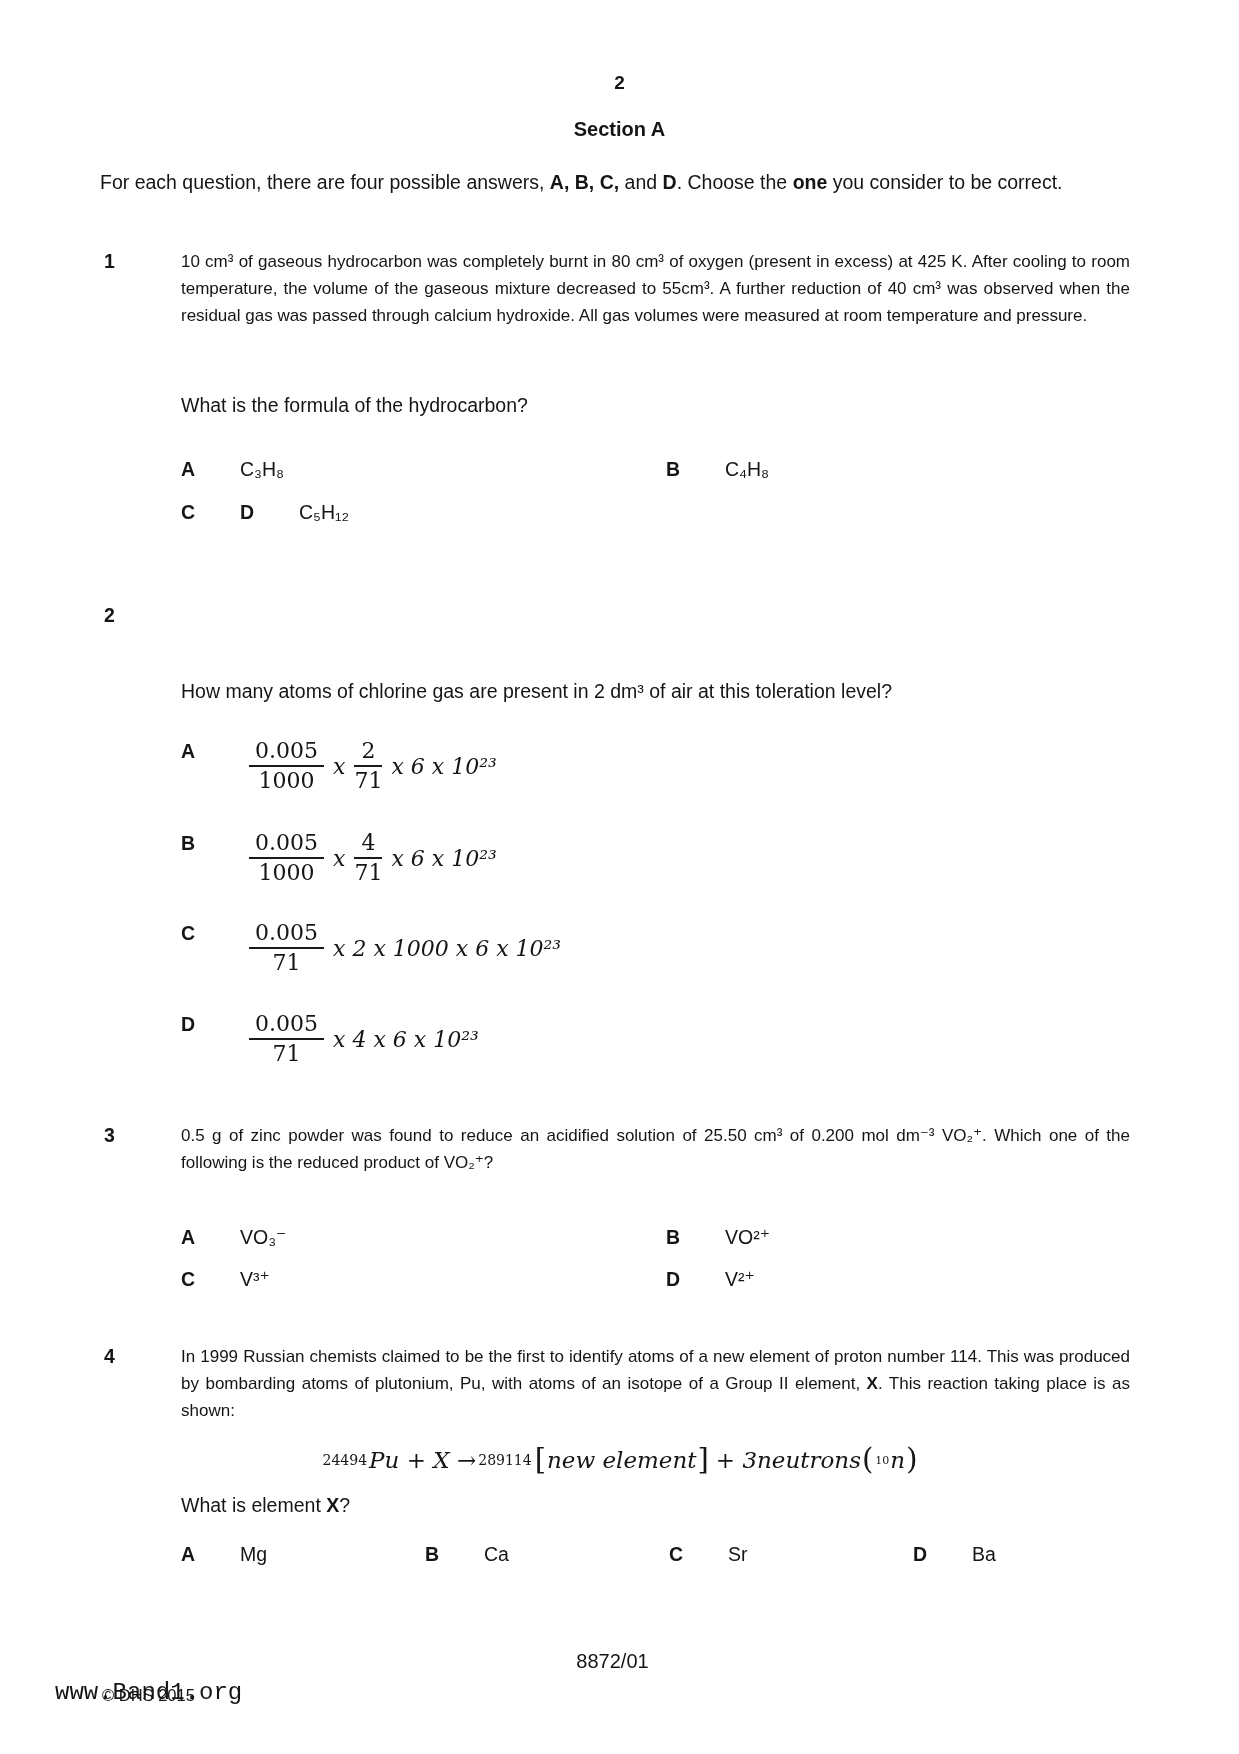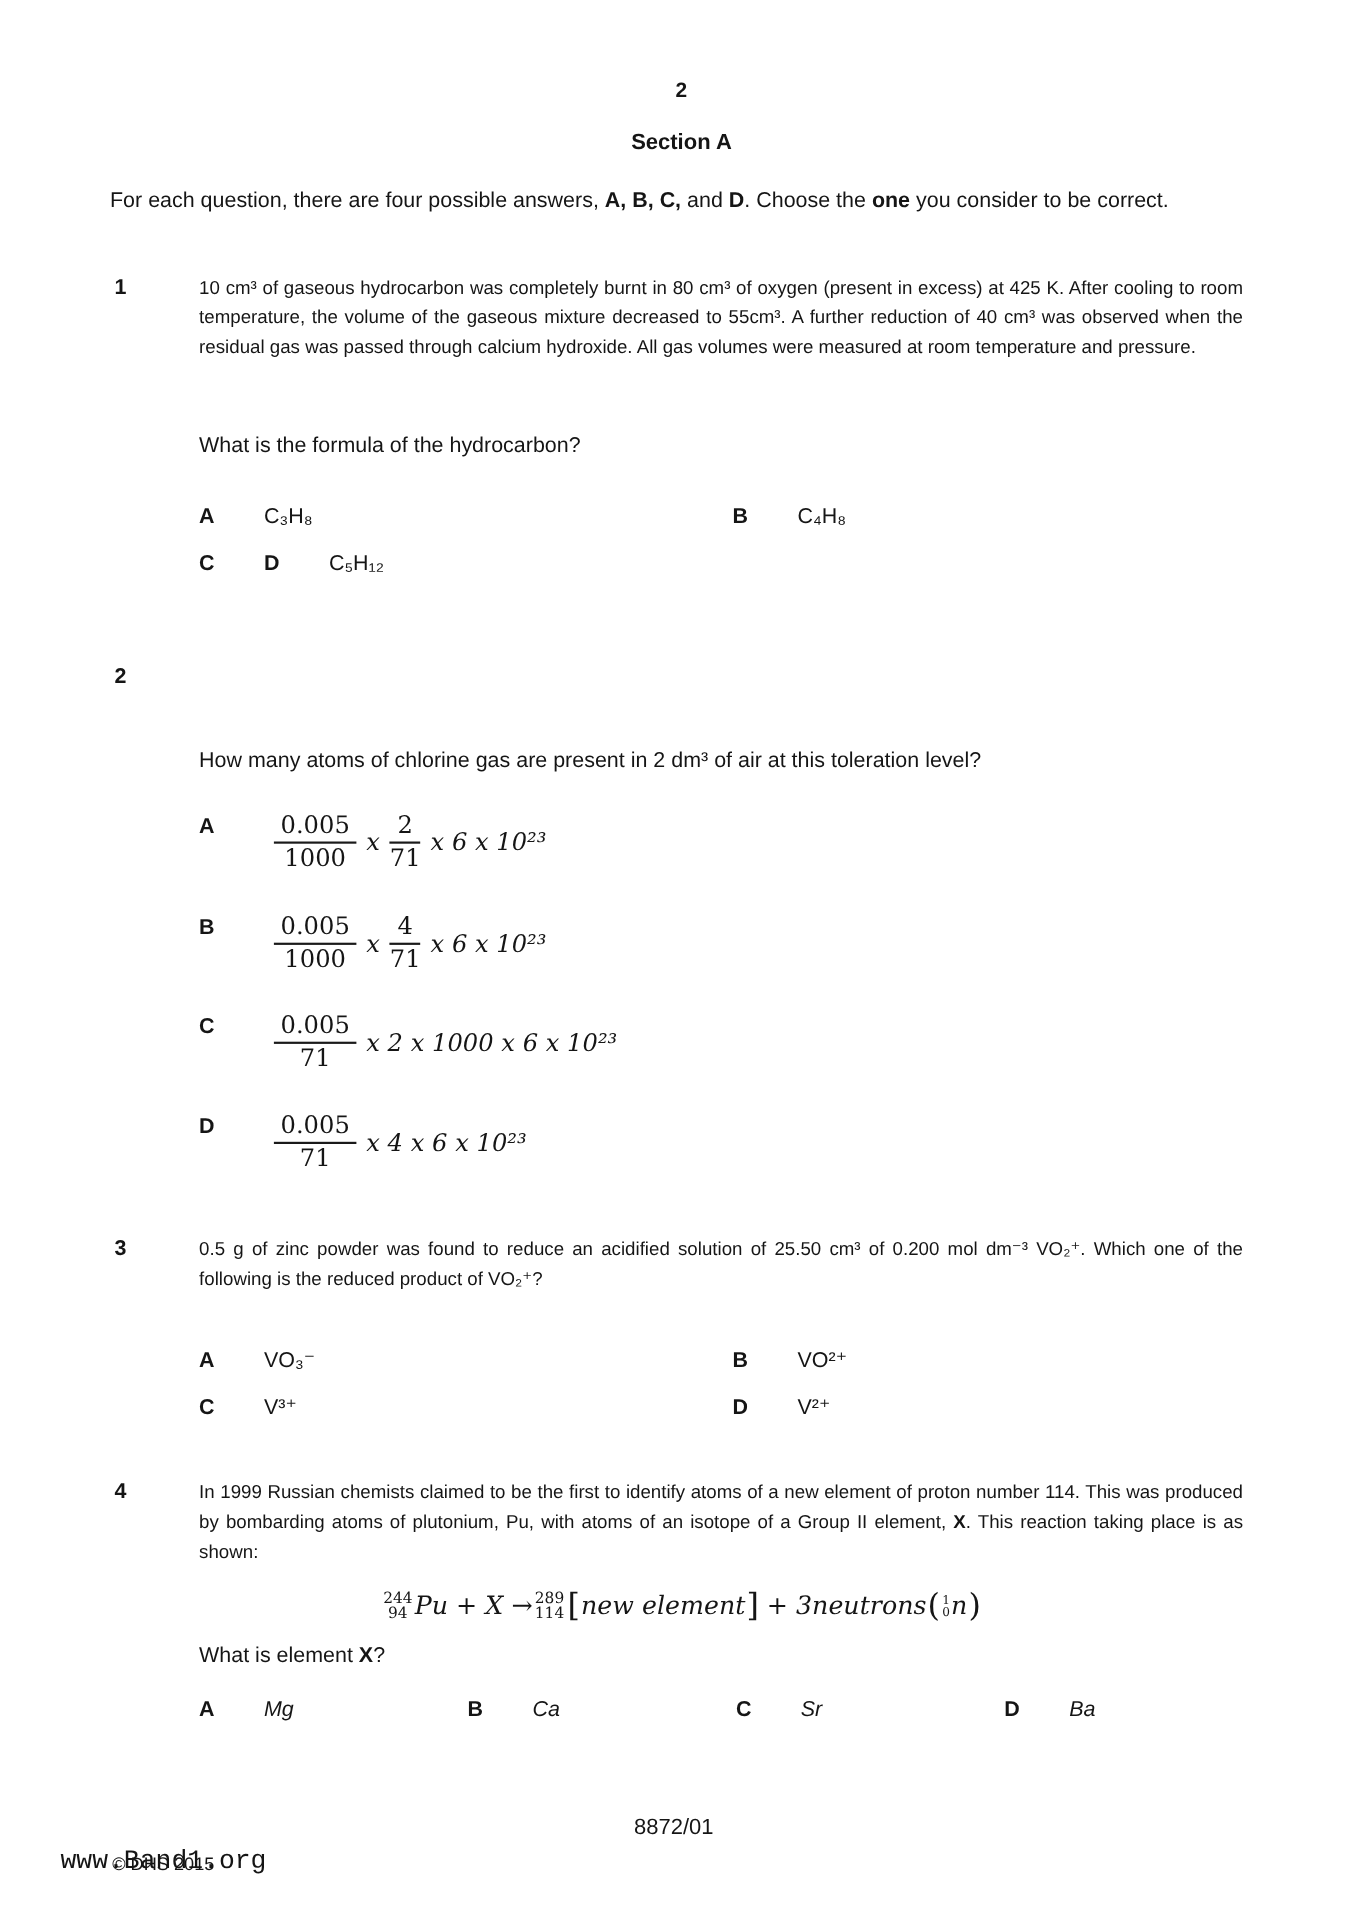--- a/index.html
+++ b/index.html
@@ -15,39 +15,39 @@
   .center{left:0;width:1239px;text-align:center;}
   .pgnum{top:72px;font-size:19px;font-weight:700;}
   .sectitle{top:118px;font-size:20px;font-weight:700;}
   .instr{left:100px;top:169px;width:1030px;margin:0;font-size:19.5px;line-height:27px;text-align:justify;}
   .qnum{left:104px;font-size:19.5px;font-weight:700;line-height:27px;}
   .qbody{left:181px;width:949px;margin:0;font-size:17px;line-height:27px;text-align:justify;}
   .qprompt{left:181px;margin:0;font-size:19.5px;line-height:27px;}
   .optrow{left:181px;display:flex;font-size:19.5px;line-height:27px;}
   .optrow .letter{width:59px;font-weight:700;flex:0 0 auto;}
   .optrow .val{width:426px;flex:0 0 auto;}
-  .optrow.four .val{width:185px;font-style:italic;}
+  .optrow.four .val{width:185px;}
   .optrow .val:last-child{width:auto;}
   
   .mathrow{left:181px;display:flex;align-items:center;
            font-family:"DejaVu Serif","Liberation Serif",serif;font-size:22px;}
   .mathrow .letter{width:59px;flex:0 0 auto;align-self:flex-start;
                    font-family:"Liberation Sans","DejaVu Sans",sans-serif;
                    font-size:19.5px;font-weight:700;line-height:27px;}
   .frac{display:inline-block;text-align:center;line-height:26px;}
   .frac .num{display:block;border-bottom:2px solid #1a1a1a;padding:0 6px 1px;}
   .frac .den{display:block;padding-top:1px;}
   .mul{font-style:italic;margin-left:9px;}
   .frac + .mul + .frac{margin-left:9px;}
   .mathrow .frac:nth-of-type(2){margin-left:9px;}
   
   .equation{top:1443px;left:0;width:1239px;display:flex;justify-content:center;align-items:center;
             font-family:"DejaVu Serif","Liberation Serif",serif;font-size:23px;}
   .equation .eqit{font-style:italic;}
-  .nuc{display:inline-flex;flex-direction:column;align-items:center;
+  .nuc{display:inline-flex;flex-direction:row;align-items:center;
        font-size:14px;line-height:14px;margin:0 2px;}
   .nuc.small{font-size:11px;line-height:11px;margin:0 1px;}
   .brk{font-size:29px;font-weight:400;margin:0 1px;position:relative;top:-1px;}
   .footer-copy{left:102px;top:1686px;font-size:16.5px;}
   .footer-code{top:1650px;left:0;width:1225px;text-align:center;font-size:20px;}
   .footer-site{left:55px;top:1679px;font-family:"Liberation Mono","DejaVu Sans Mono",monospace;font-size:24px;}
 </style>
 </head>
 <body>
 

